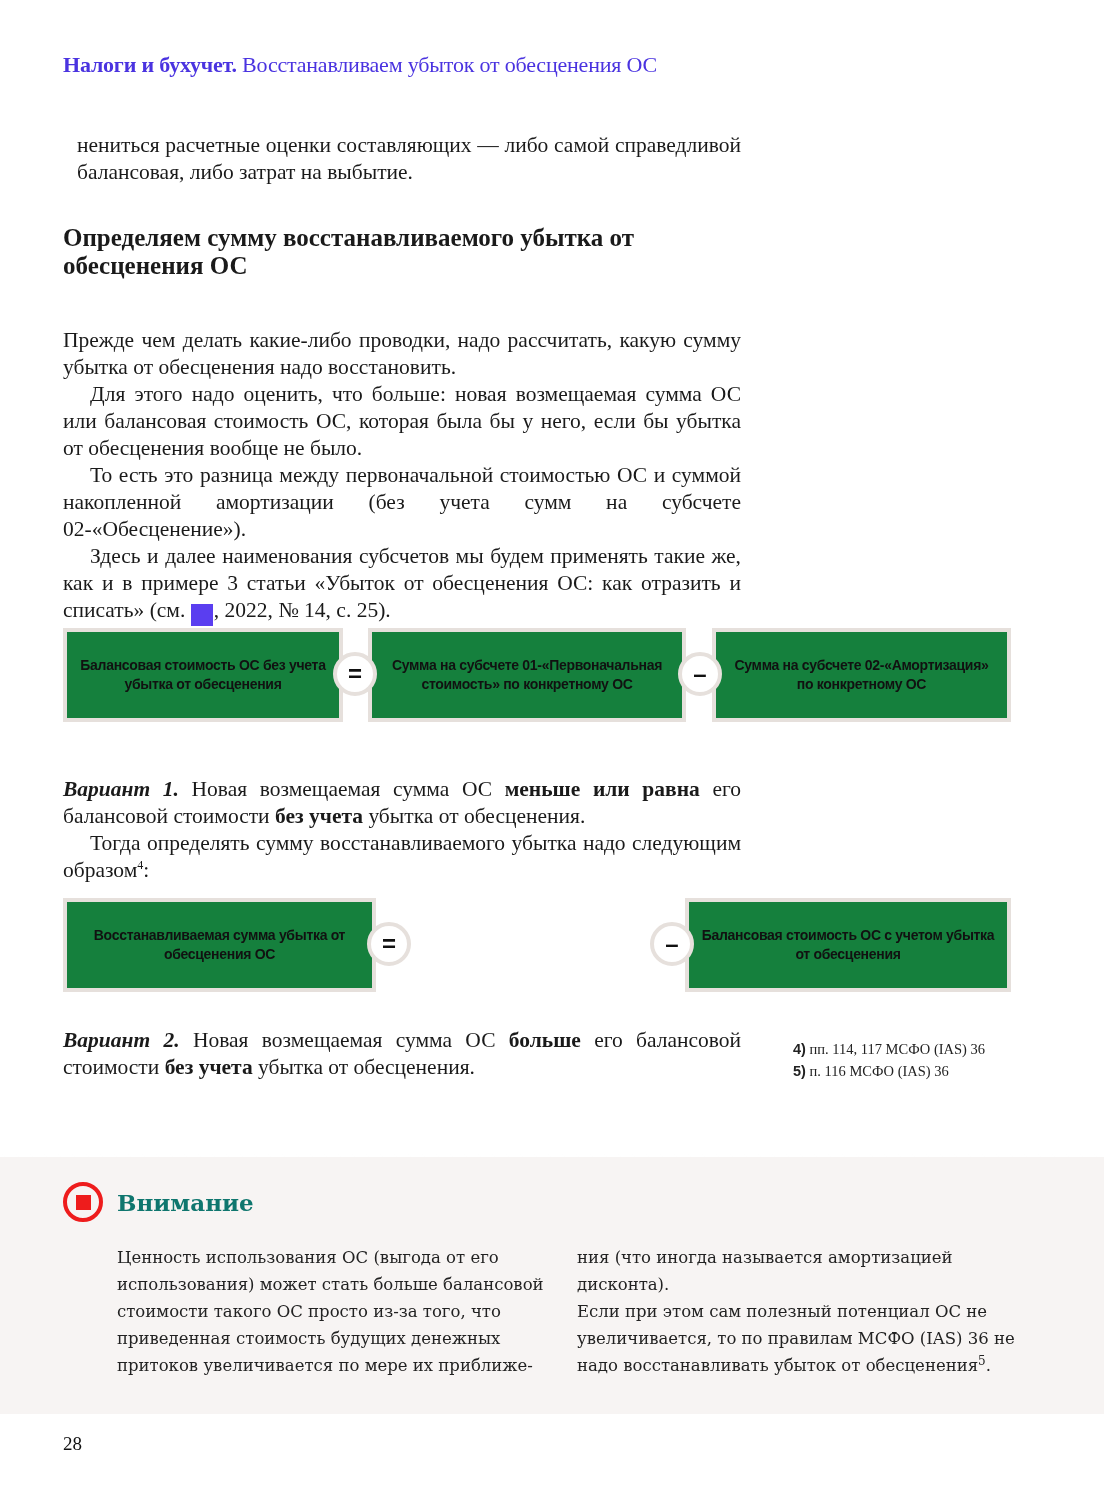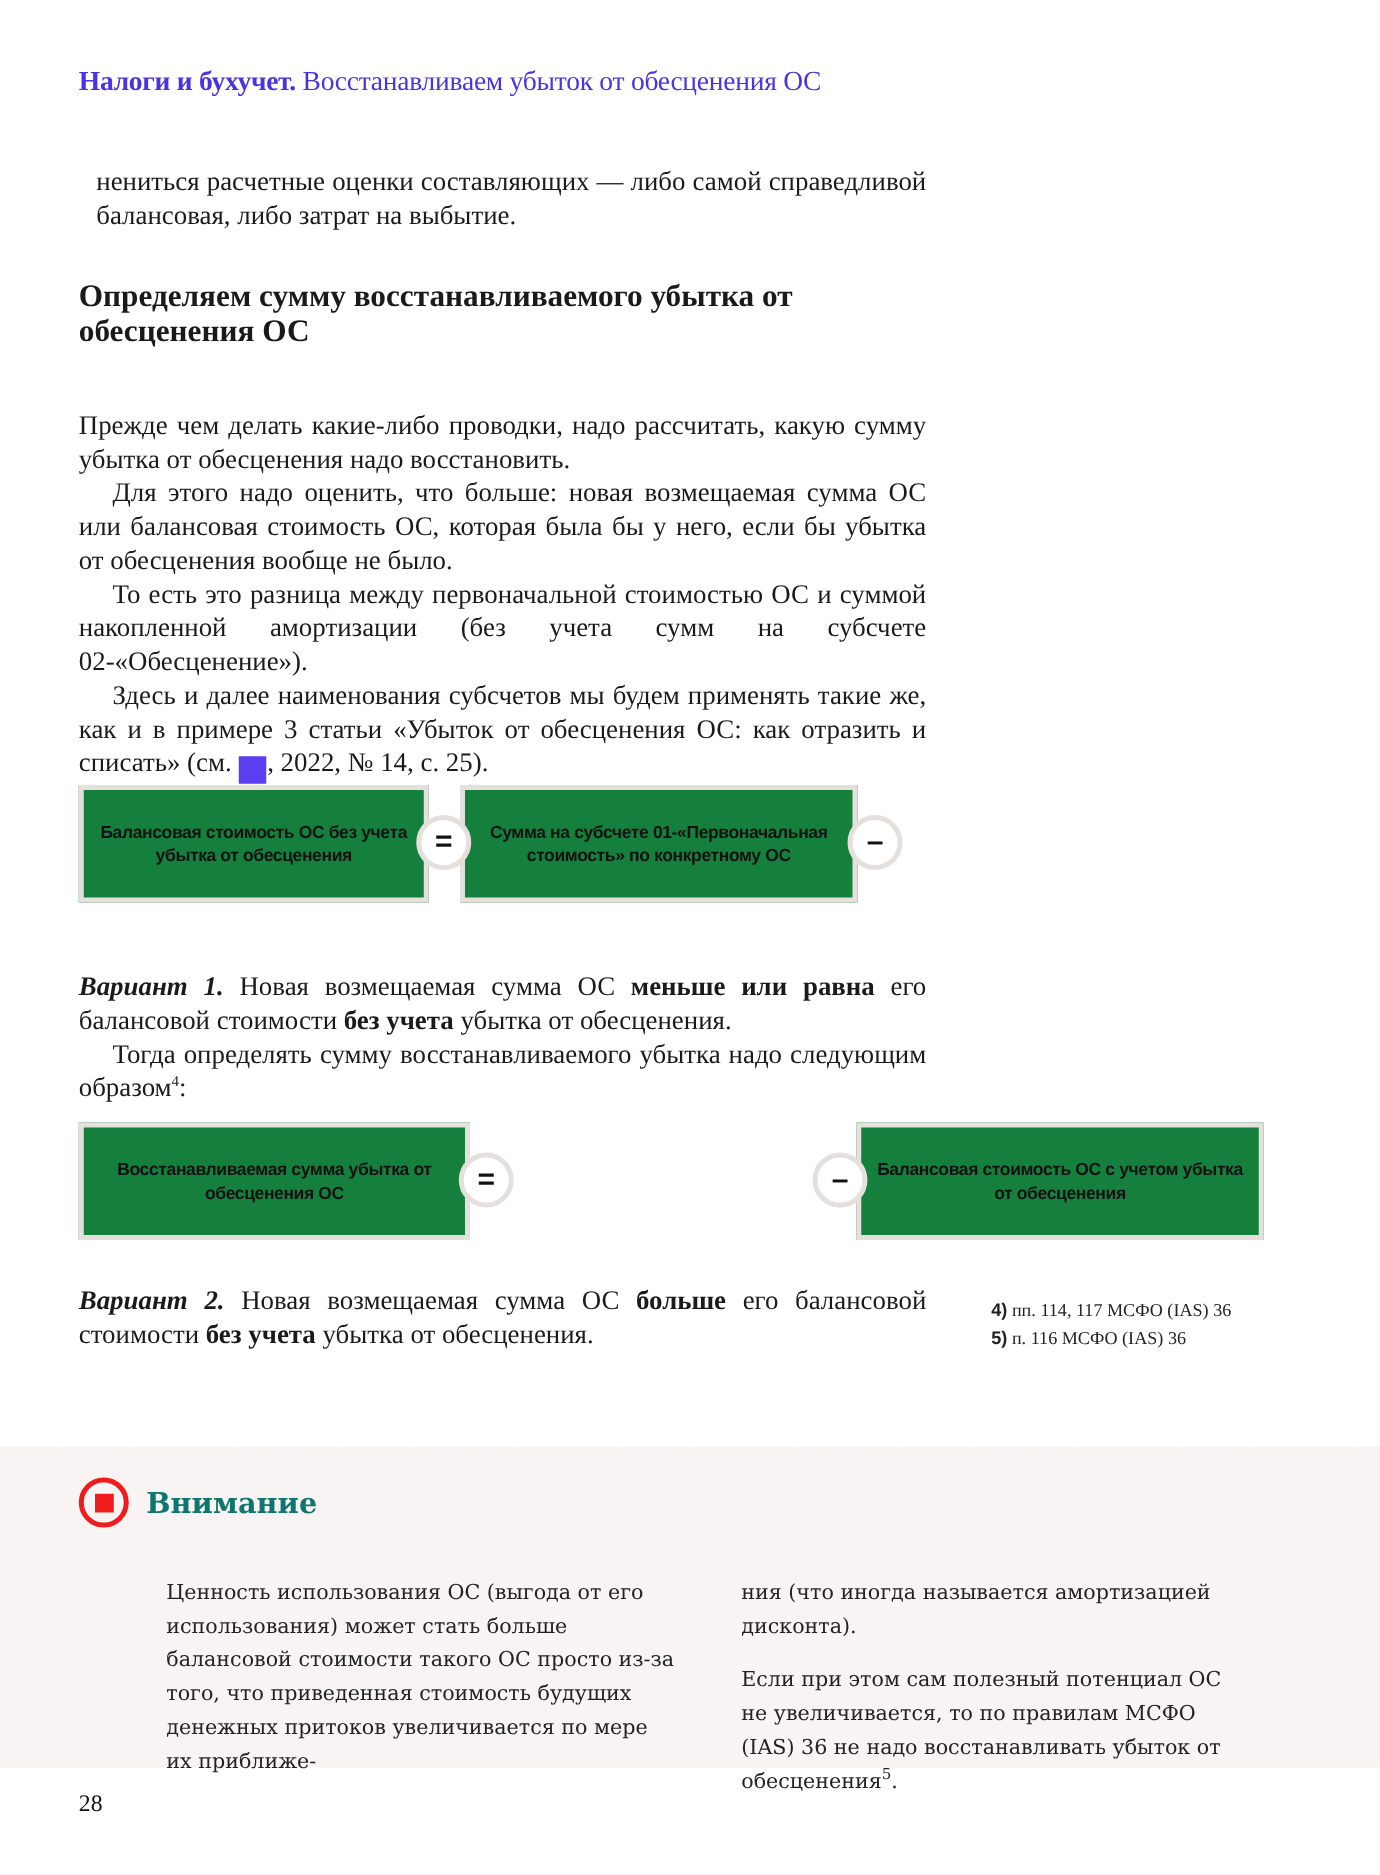--- a/index.html
+++ b/index.html
@@ -63,21 +63,21 @@
   }
   .notice-icon span { width: 15px; height: 15px; background: #ee1c1c; display: block; }
   .notice-title {
     position: absolute; left: 117px; top: 32px;
     font-family: "DejaVu Serif", serif; font-weight: bold; font-size: 23px; color: #0f766e;
   }
   .notice-col {
     position: absolute; top: 87px; width: 440px;
     font-family: "DejaVu Serif", serif; font-size: 16.5px; line-height: 27px; color: #222;
   }
-  .notice-col p { margin: 16px; }
+  .notice-col p { margin: 0; }
   .page-num {
     position: absolute; left: 63px; top: 1433px;
     font-family: "Liberation Serif", serif; font-size: 19px; color: #111;
   }
   .gk-badge {
     display: inline-block; width: 22px; height: 22px; background: #5a3ef0; color: #fff;
     font-family: "Liberation Sans", sans-serif; font-weight: bold; font-size: 16px; line-height: 22px;
     text-align: center; vertical-align: -3px; margin-right: 1px;
   }
   sup { font-size: 12px; line-height: 0; }
@@ -101,20 +101,21 @@
   <p class="indent">Для этого надо оценить, что больше: новая возмещаемая сумма ОС или балансовая стоимость ОС, которая была бы у него, если бы убытка от обесценения вообще не было.</p>
   <p class="indent">То есть это разница между первоначальной стоимостью ОС и суммой накопленной амортизации (без учета сумм на субсчете 02-«Обесценение»).</p>
   <p class="indent"><span>Здесь и далее наименования субсчетов мы будем применять такие же, как и в примере 3 статьи «Убыток от обесценения ОС: как отразить и списать» (см. </span><span class="gk-badge">гк</span><span>, 2022, № 14, с. 25).</span></p>
 </div>
 
 <div class="formula" style="top:628px;">
   <div class="fbox" style="left:0; width:280px;">Балансовая стоимость ОС без учета убытка от обесценения</div>
   <div class="op" style="left:270px;">=</div>
   <div class="fbox" style="left:305px; width:318px;">Сумма на субсчете 01-«Первоначальная стоимость» по конкретному ОС</div>
   <div class="op" style="left:615px;">–</div>
+  <div class="fbox" style="left:649px; width:299px;">Сумма на субсчете 02-«Амортизация» по конкретному ОС</div>
 </div>
 
 <div class="body-col" style="top:776px;">
   <p><b><i>Вариант 1.</i></b><span> Новая возмещаемая сумма ОС </span><b>меньше или равна</b><span> его балансовой стоимости </span><b>без учета</b><span> убытка от обесценения.</span></p>
   <p class="indent"><span>Тогда определять сумму восстанавливаемого убытка надо следующим образом</span><sup>4</sup><span>:</span></p>
 </div>
 
 <div class="formula" style="top:898px;">
   <div class="fbox" style="left:0; width:313px;">Восстанавливаемая сумма убытка от обесценения ОС</div>
   <div class="op" style="left:304px;">=</div>

